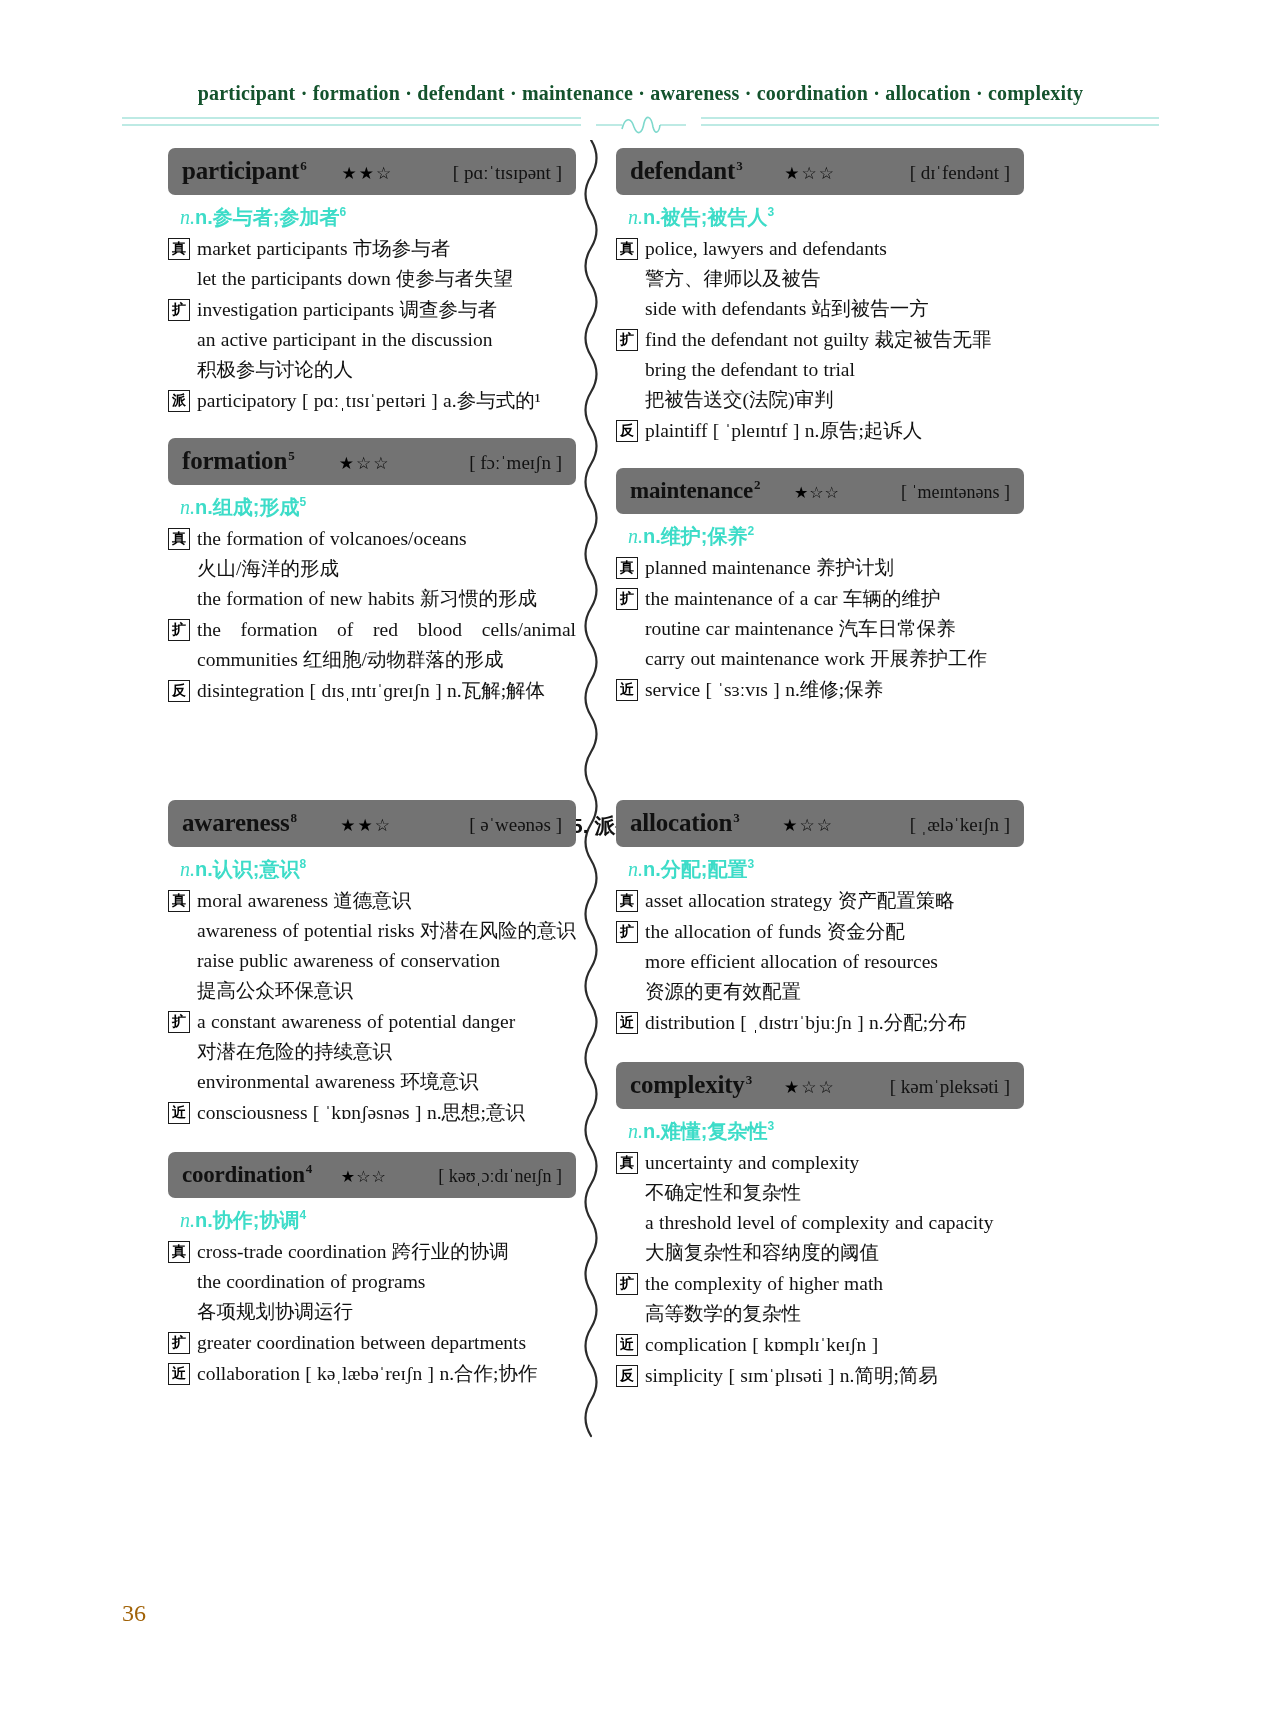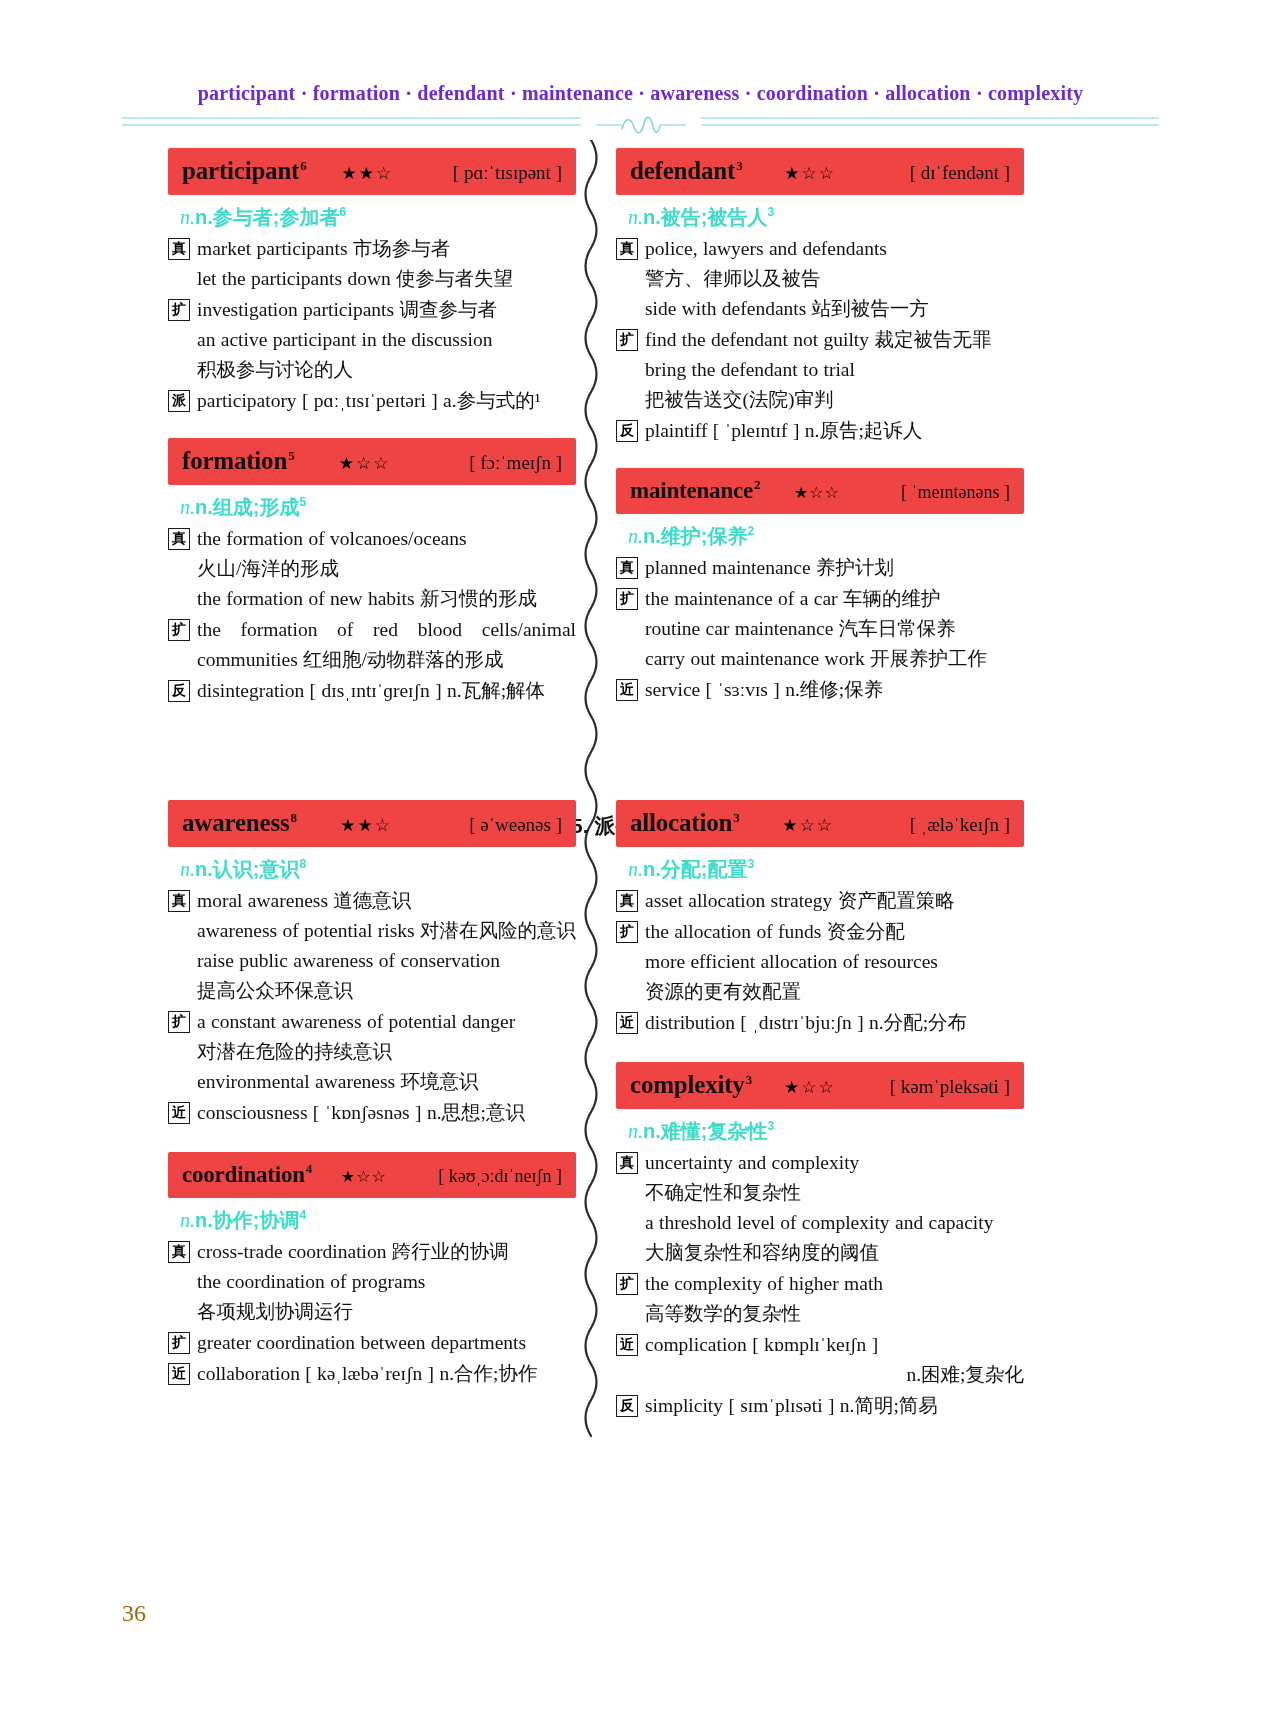--- a/index.html
+++ b/index.html
@@ -21,21 +21,21 @@
   .runhead {
     position: absolute;
     top: 82px;
     left: 0;
     width: 100%;
     text-align: center;
     font-family: "Liberation Serif", serif;
     font-weight: bold;
     font-size: 20px;
     letter-spacing: 0.2px;
-    color: #6d28d9;
+    color: #14532d;
   }
   .rule-wrap {
     position: absolute;
     top: 112px;
     left: 122px;
     width: 1037px;
     height: 26px;
   }
   .rule-line {
     position: absolute;
@@ -77,22 +77,22 @@
   .col-right { left: 616px; }
 
   .col-left.top  { top: 148px; }
   .col-right.top { top: 148px; }
   .col-left.bottom  { top: 800px; }
   .col-right.bottom { top: 800px; }
 
   
   .entry { margin-bottom: 4px; }
   .headpill {
-    background: #ef4444;
-    border-radius: 2px;
+    background: #737373;
+    border-radius: 7px;
     padding: 9px 14px 10px 14px;
     display: flex;
     align-items: baseline;
     margin-bottom: 9px;
   }
   .headword {
     font-weight: bold;
     font-size: 25px;
     letter-spacing: -0.2px;
     white-space: nowrap;
@@ -489,21 +489,20 @@
         <div class="lines">
           <div class="ln">the complexity of higher math</div>
           <div class="ln">高等数学的复杂性</div>
         </div>
       </div>
 
       <div class="row">
         <div class="tagbox">近</div>
         <div class="lines">
           <div class="ln">complication [ kɒmplɪˈkeɪʃn ]</div>
-          <div class="ln right">n.困难;复杂化</div>
         </div>
       </div>
 
       <div class="row">
         <div class="tagbox">反</div>
         <div class="lines">
           <div class="ln">simplicity [ sɪmˈplɪsəti ] n.简明;简易</div>
         </div>
       </div>
     </div>

